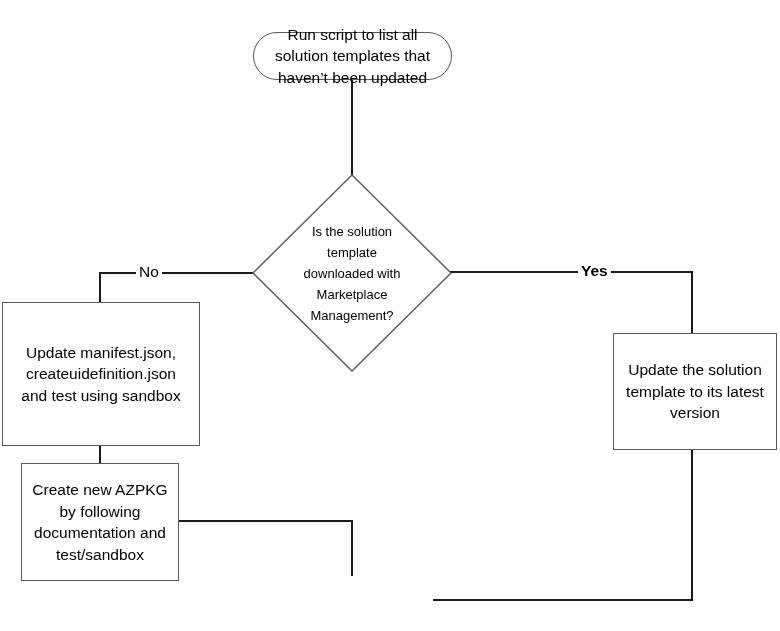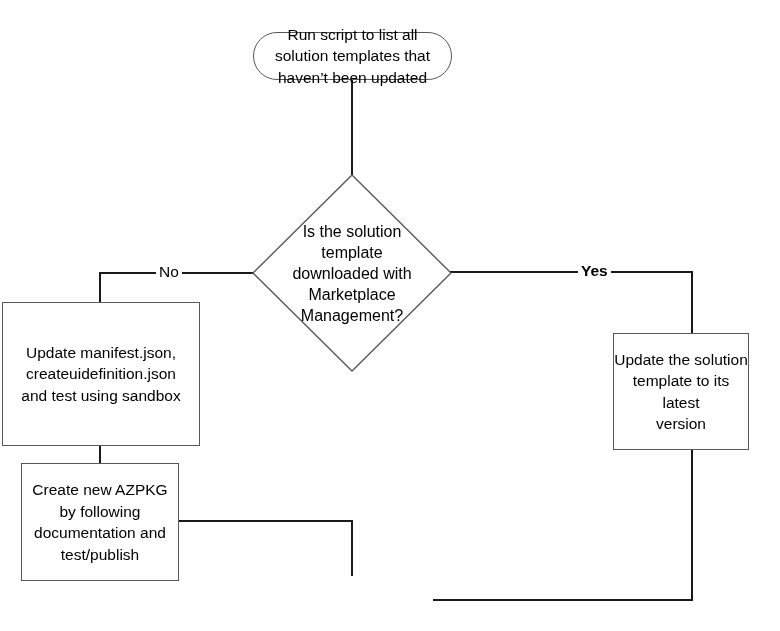--- a/index.html
+++ b/index.html
@@ -49,42 +49,42 @@
     white-space: pre-line;
     display: block;
   }
   .decision-label {
     position: absolute;
     box-sizing: border-box;
     display: flex;
     align-items: center;
     justify-content: center;
     text-align: center;
-    font-size: 16px;
+    font-size: 13px;
     line-height: 21px;
   }
   .terminator-start { border-radius: 30px; }
   .terminator-end   { border-radius: 25px; }
 
   #node-start           { left: 253px; top: 4px;   width: 199px; height: 48px; margin-top: 28px; }
   #decision-label-box   { left: 262px; top: 218px; width: 180px; height: 110px; }
   #node-update-manifest { left: 2px;   top: 302px; width: 198px; height: 144px; }
   #node-create-azpkg    { left: 21px;  top: 463px; width: 158px; height: 118px; }
-  #node-update-template { left: 613px; top: 333px; width: 136px; height: 117px; }
+  #node-update-template { left: 613px; top: 333px; width: 164px; height: 117px; }
   #node-end             { left: 273px; top: 575px; width: 159px; height: 50px; }
 
   .edge-label {
     position: absolute;
     background: #ffffff;
     font-size: 15.5px;
     line-height: 19px;
     text-align: center;
     padding: 0 3px;
   }
-  #edge-label-no  { left: 156px; top: 262px; }
+  #edge-label-no  { left: 136px; top: 262px; }
   #edge-label-yes { left: 578px; top: 261px; font-weight: bold; }
 </style>
 </head>
 <body>
 
 <div id="canvas">
 
   <svg id="connector-layer" viewBox="0 0 780 631" xmlns="http://www.w3.org/2000/svg">
     <path class="connector" d="M352,71 L352,176"></path>
     <path class="connector" d="M254,273 L100,273 L100,310"></path>
@@ -112,21 +112,21 @@
   <div class="node" id="node-update-manifest">
     <span class="node-label">Update manifest.json,
 createuidefinition.json
 and test using sandbox</span>
   </div>
 
   <div class="node" id="node-create-azpkg">
     <span class="node-label">Create new AZPKG
 by following
 documentation and
-test/publish</span>
+test/sandbox</span>
   </div>
 
   <div class="node" id="node-update-template">
     <span class="node-label">Update the solution
 template to its latest
 version</span>
   </div>
 
 
   <div class="edge-label" id="edge-label-no">No</div>

